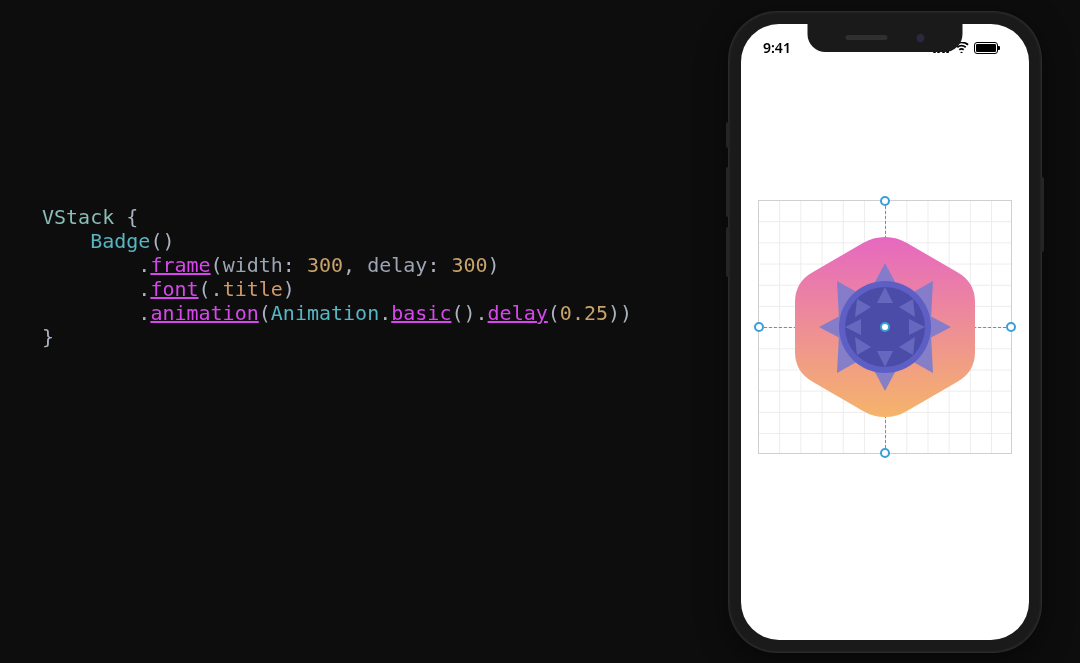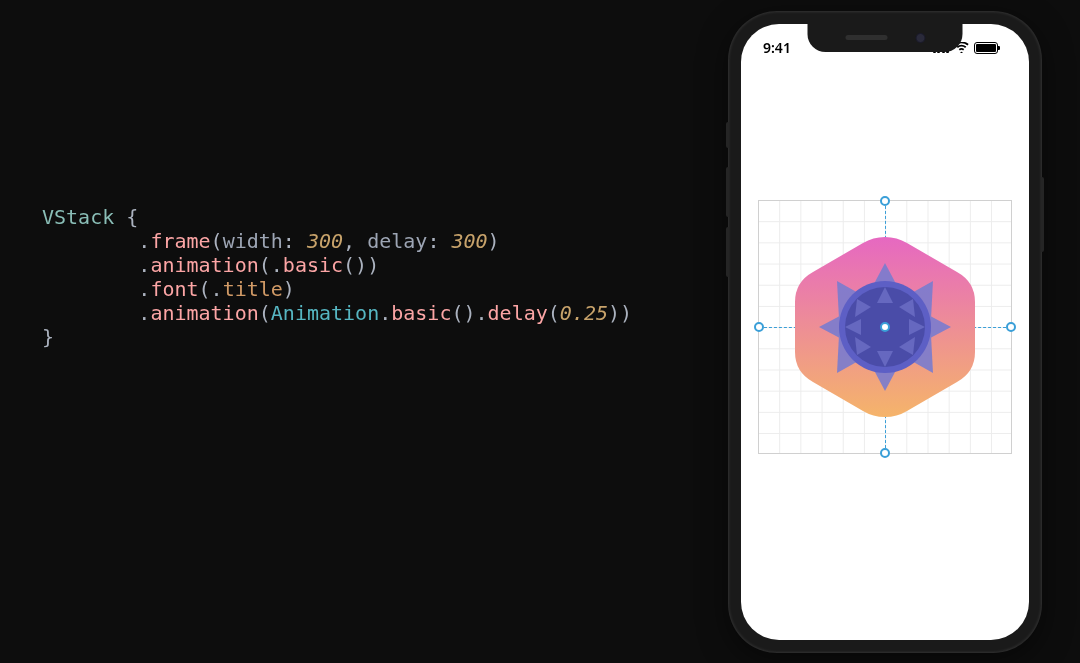--- a/index.html
+++ b/index.html
@@ -24,23 +24,23 @@
       margin-top: 145px;
     }
     .code-line {
       font-size: 20px;
       line-height: 24px;
       white-space: pre;
       color: #d4d4d4;
     }
     .type-mint { color: #8abeb7; }
     .type-cyan { color: #56b6c2; }
-    .func-yellow { color: #fca5a5; }
+    .func-yellow { color: #d946ef; text-decoration: underline; }
     .param-label { color: #9da5b4; }
-    .number { color: #c8a36b; font-style: italic; }
+    .number { color: #c8a36b; }
     .text-white { color: #dcdfe4; }
     .punct { color: #abb2bf; }
     .token-var { color: #d19a66; }
 
     .phone-wrap {
       width: 330px;
       height: 100%;
       display: flex;
       align-items: center;
       justify-content: center;
@@ -247,22 +247,22 @@
       width: 200px;
       height: 200px;
       transform: translate(-50%, -50%);
     }
   </style>
 </head>
 <body>
 
 <div class="code-area">
   <div class="code-line"><span class="type-mint">VStack</span><span class="punct"> {</span></div>
+  <div class="code-line">    <span class="type-cyan">Badge</span><span class="punct">()</span></div>
   <div class="code-line">        <span class="punct">.</span><span class="func-yellow">frame</span><span class="punct">(</span><span class="param-label">width</span><span class="punct">: </span><span class="number">300</span><span class="punct">, </span><span class="param-label">delay</span><span class="punct">: </span><span class="number">300</span><span class="punct">)</span></div>
-  <div class="code-line">        <span class="punct">.</span><span class="func-yellow">animation</span><span class="punct">(</span><span class="punct">.</span><span class="func-yellow">basic</span><span class="punct">()</span><span class="punct">)</span></div>
   <div class="code-line">        <span class="punct">.</span><span class="func-yellow">font</span><span class="punct">(</span><span class="punct">.</span><span class="token-var">title</span><span class="punct">)</span></div>
   <div class="code-line">        <span class="punct">.</span><span class="func-yellow">animation</span><span class="punct">(</span><span class="type-cyan">Animation</span><span class="punct">.</span><span class="func-yellow">basic</span><span class="punct">()</span><span class="punct">.</span><span class="func-yellow">delay</span><span class="punct">(</span><span class="number">0.25</span><span class="punct">)</span><span class="punct">)</span></div>
   <div class="code-line"><span class="punct">}</span></div>
 </div>
 
 <div class="phone-wrap">
   <div class="phone">
     <div class="phone-side-btn-left"></div>
     <div class="phone-side-btn-left2"></div>
     <div class="phone-side-btn-left3"></div>

